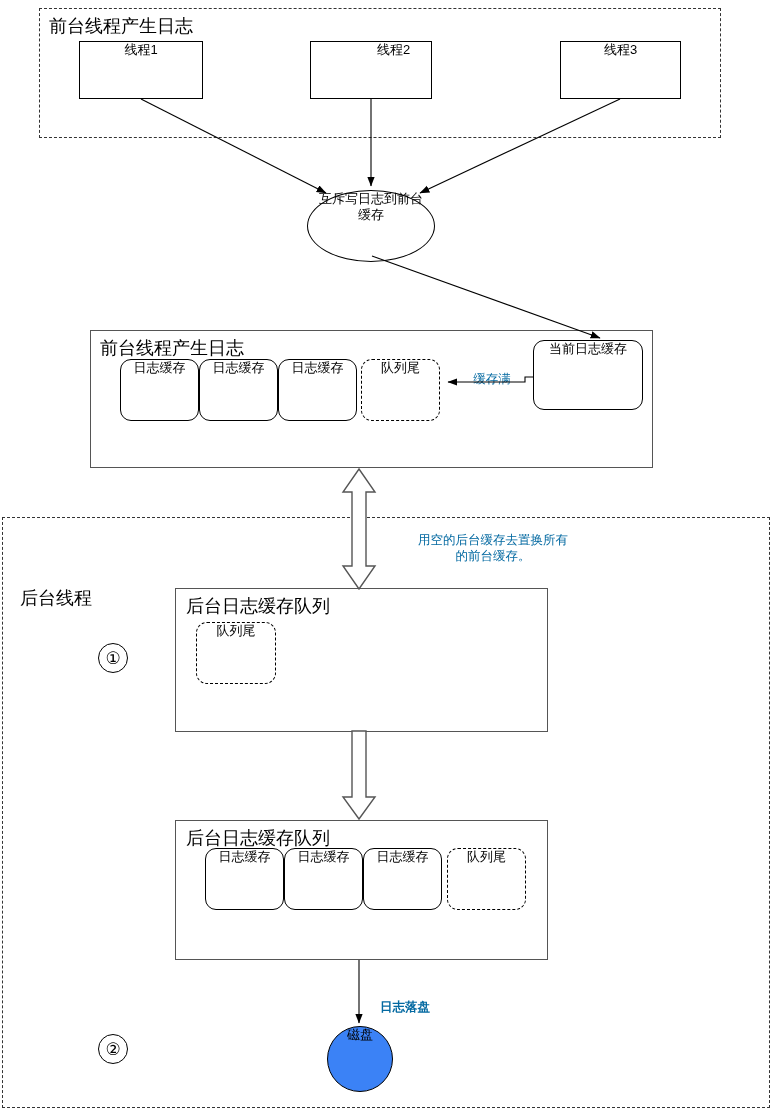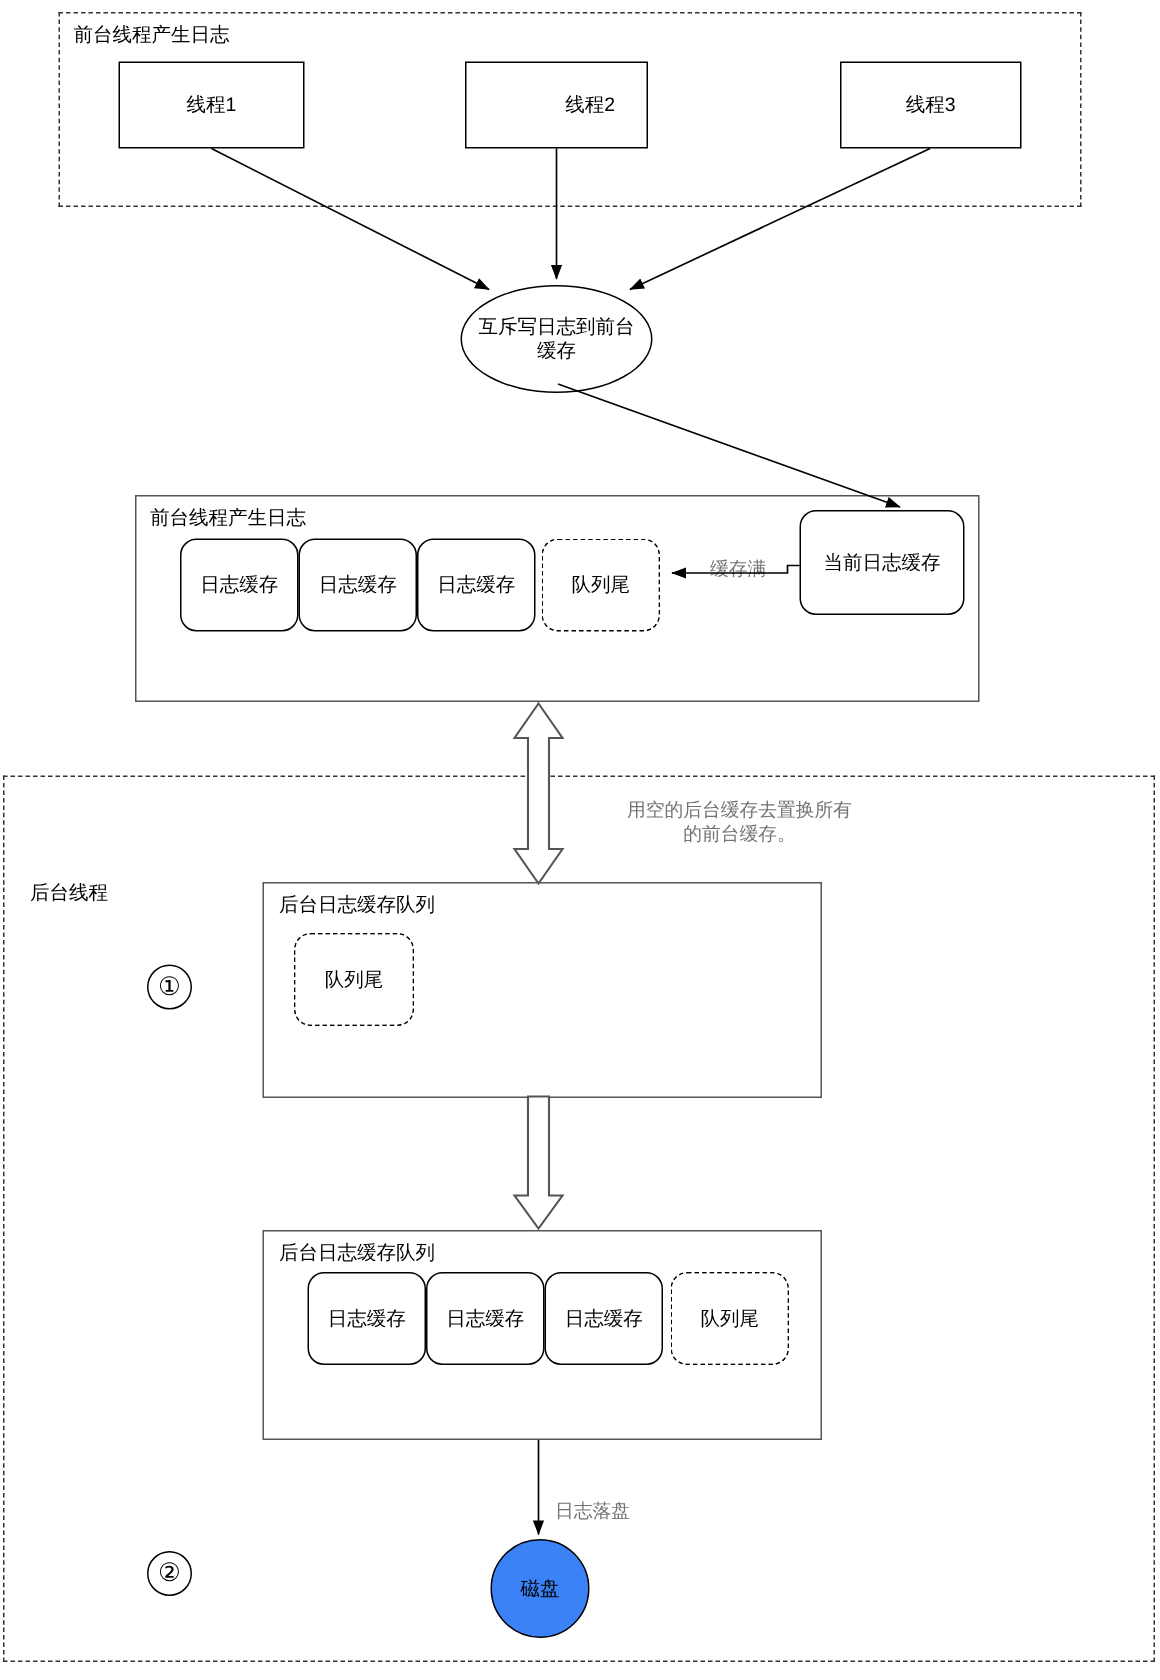--- a/index.html
+++ b/index.html
@@ -22,21 +22,21 @@
     left: 0;
     top: 0;
     width: 773px;
     height: 1120px;
     pointer-events: none;
   }
   .node {
     position: absolute;
     box-sizing: border-box;
     display: flex;
-    align-items: center;
+    align-items: flex-start;
     justify-content: center;
     text-align: center;
     color: #000000;
     font-size: 13px;
     line-height: 1.25;
   }
   .group-dashed {
     position: absolute;
     box-sizing: border-box;
     border: 1px dashed #333333;
@@ -44,21 +44,21 @@
   }
   .group-solid {
     position: absolute;
     box-sizing: border-box;
     border: 1px solid #555555;
     background: #ffffff;
   }
   .group-label {
     position: absolute;
     color: #000000;
-    font-size: 13px;
+    font-size: 18px;
     white-space: nowrap;
   }
   .rect-node {
     border: 1px solid #000000;
     background: #ffffff;
   }
   .round-node {
     border: 1px solid #000000;
     background: #ffffff;
     border-radius: 11px;
@@ -88,21 +88,21 @@
     border-radius: 50%;
     display: flex;
     align-items: center;
     justify-content: center;
     font-size: 17px;
     color: #000000;
     background: #ffffff;
   }
   .edge-label {
     position: absolute;
-    color: #737373;
+    color: #0369a1;
     font-size: 12.5px;
     line-height: 1.3;
     text-align: center;
     white-space: pre-line;
     background: #ffffff;
   }
 </style>
 </head>
 <body>
 
@@ -175,21 +175,21 @@
   <div class="node round-node" style="left:284px; top:848px; width:79px; height:62px;">
     <span>日志缓存</span>
   </div>
   <div class="node round-node" style="left:363px; top:848px; width:79px; height:62px;">
     <span>日志缓存</span>
   </div>
   <div class="node round-dashed-node" style="left:447px; top:848px; width:79px; height:62px;">
     <span>队列尾</span>
   </div>
 
-  <div class="edge-label" style="left:370px; top:999px; width:70px; text-align:left;">日志落盘</div>
+  <div class="edge-label" style="left:370px; top:999px; width:70px; text-align:center;font-weight:bold;">日志落盘</div>
 
   <div class="node circle-node" style="left:327px; top:1026px; width:66px; height:66px;">
     <span>磁盘</span>
   </div>
 
   <svg class="layer" viewBox="0 0 773 1120">
     <defs>
       <marker id="arrowThin" markerWidth="10" markerHeight="10" refX="8.5" refY="3.4" orient="auto" markerUnits="strokeWidth">
         <path d="M0,0 L9,3.4 L0,6.8 z" fill="#000000"></path>
       </marker>

